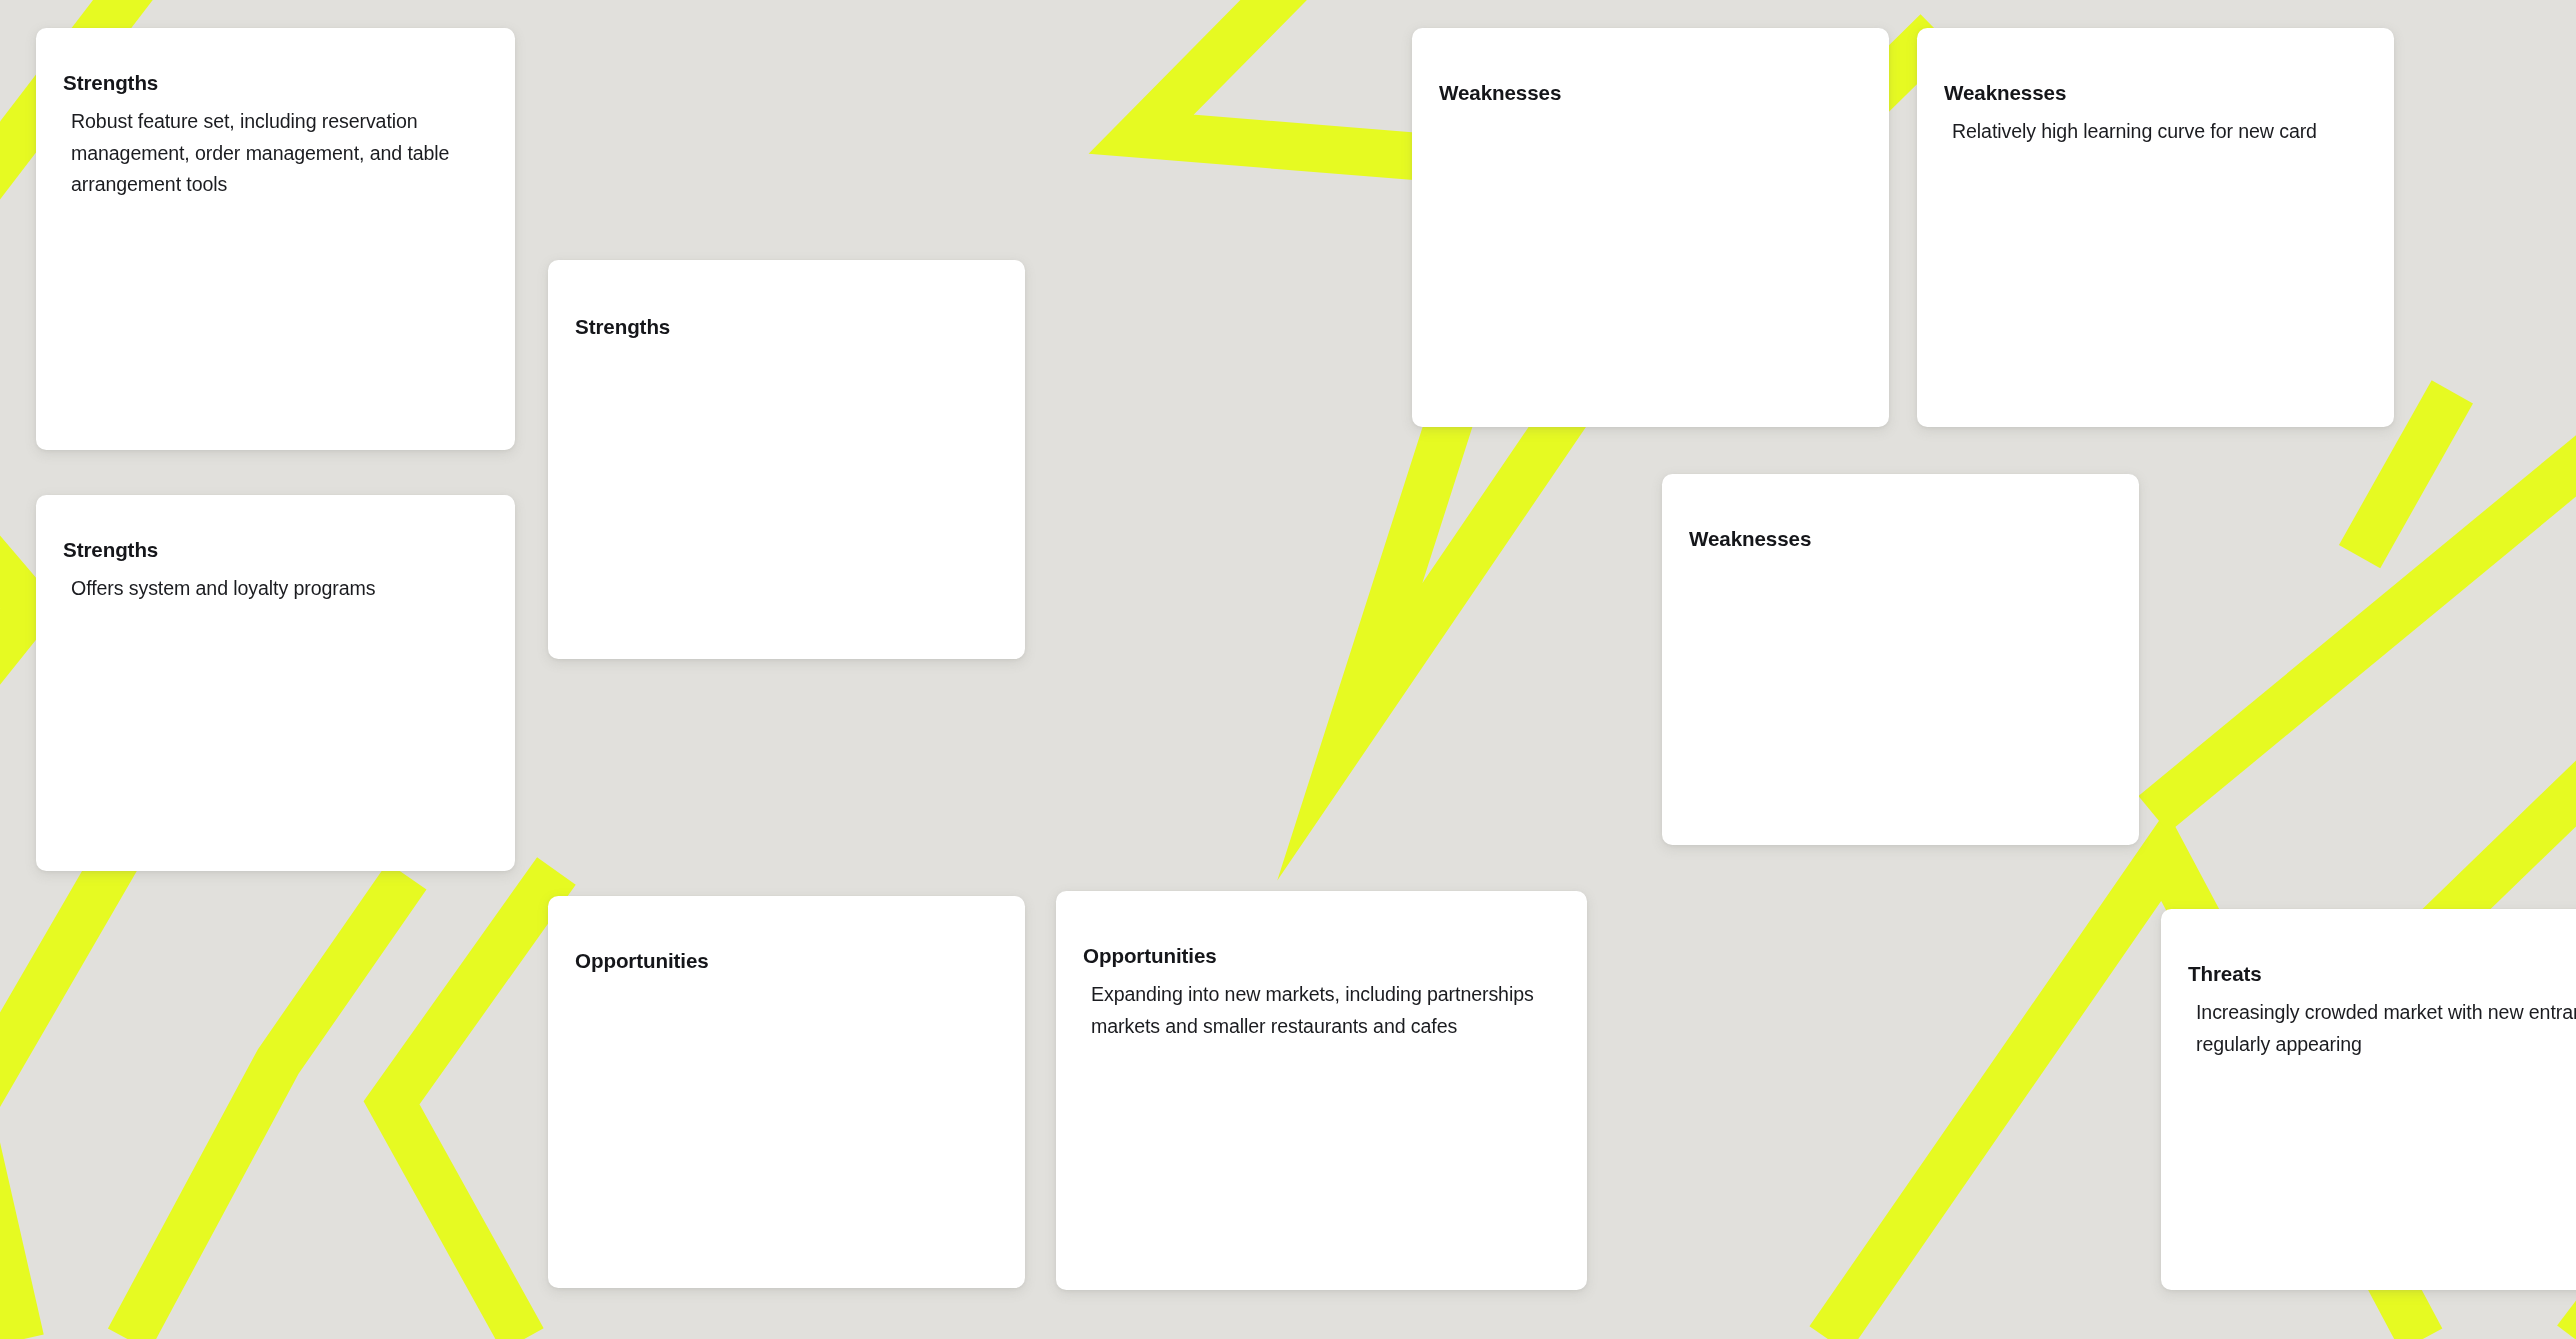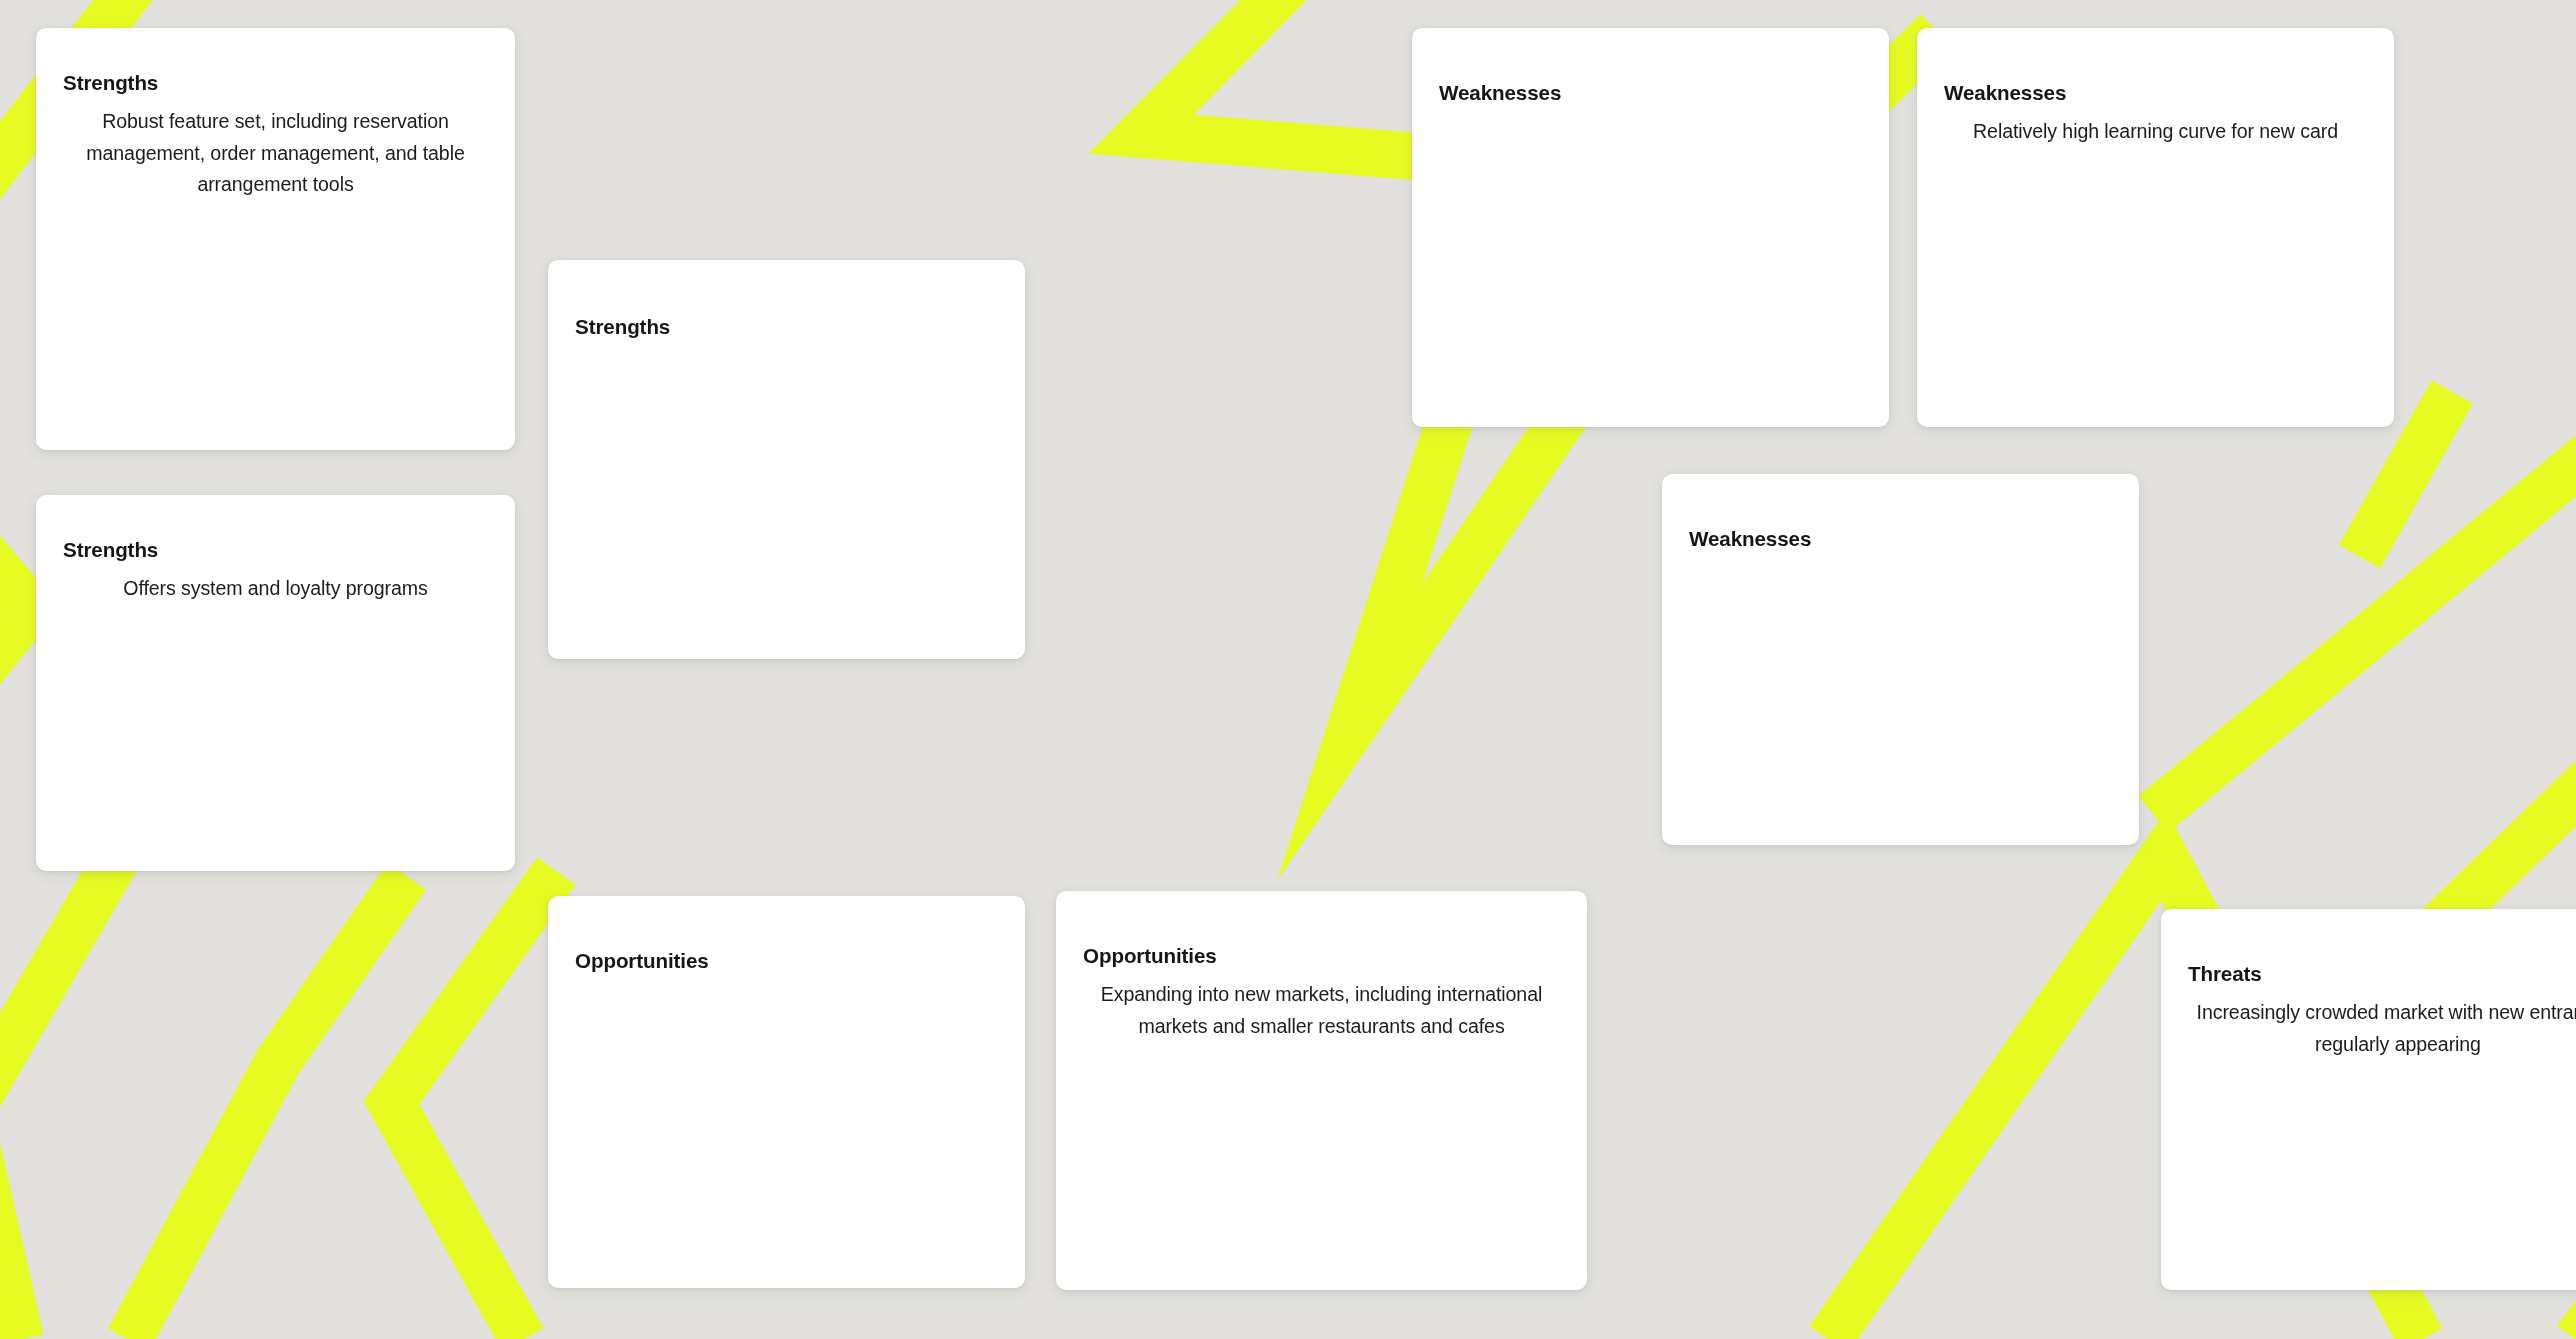--- a/index.html
+++ b/index.html
@@ -42,22 +42,21 @@
     letter-spacing: -0.1px;
     line-height: 1.1;
     margin: 0 0 11.3px 0;
   }
   .card-body {
     font-size: 19.6px;
     font-weight: 400;
     color: #1B1C20;
     line-height: 1.62;
     letter-spacing: -0.1px;
-    margin: 0;
-    text-align: center;
+    margin: 8px;
   }
 </style>
 </head>
 <body>
 
 <div id="board" style="background: rgb(225, 224, 220);">
 
   <svg id="zigzag-layer" viewBox="0 0 5200 2600" width="2679" height="1340" aria-hidden="true">
     <g id="zigzag-group" fill="none" stroke="#E6FA22" stroke-width="92" stroke-linejoin="miter" stroke-linecap="butt" stroke-miterlimit="10">
 
@@ -115,21 +114,21 @@
         </div>
       </div>
       <div class="card" style="left: 548px; top: 896px; width: 477px; height: 392px;">
         <div class="card-inner" style="top: 54px;">
           <div class="card-title">Opportunities</div>
         </div>
       </div>
       <div class="card" style="left: 1056px; top: 891px; width: 531px; height: 399px;">
         <div class="card-inner" style="top: 54px;">
           <div class="card-title">Opportunities</div>
-          <div class="card-body">Expanding into new markets, including international markets and smaller restaurants and cafes</div>
+          <div class="card-body">Expanding into new markets, including partnerships markets and smaller restaurants and cafes</div>
         </div>
       </div>
       <div class="card" style="left: 2161px; top: 909px; width: 474px; height: 381px;">
         <div class="card-inner" style="top: 54px;">
           <div class="card-title">Threats</div>
           <div class="card-body">Increasingly crowded market with new entrants regularly appearing</div>
         </div>
       </div>
     </div>
 

